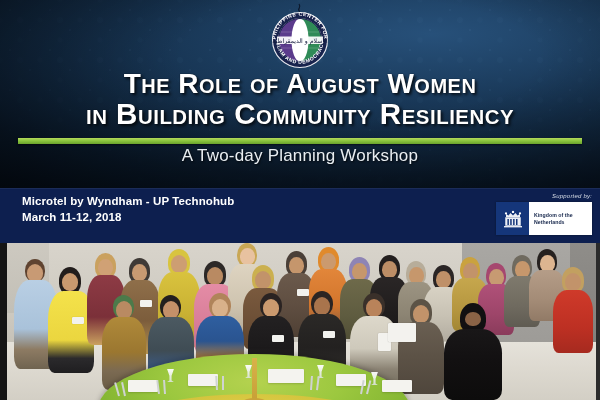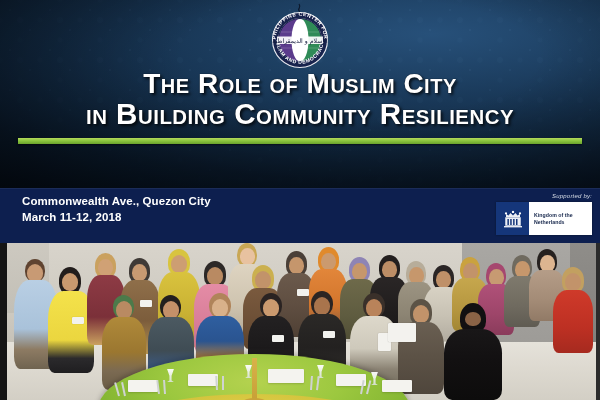--- a/index.html
+++ b/index.html
@@ -256,31 +256,32 @@
         <text font-family="Liberation Sans, sans-serif" font-size="5.1" font-weight="bold" fill="#ffffff" letter-spacing="0.55">
           <textPath href="#arcBot" startOffset="50%" text-anchor="middle">ISLAM AND DEMOCRACY</textPath>
         </text>
 
         <rect x="13" y="34.5" width="46" height="7.5" fill="#ffffff" opacity="0.92"></rect>
         <text x="36" y="40.6" font-family="DejaVu Sans, sans-serif" font-size="6.2" fill="#10183a" text-anchor="middle">الإسلام و الديمقراطية</text>
       </svg>
     </div>
 
     <div class="title-block">
-      <div class="title-line title-line-1">The Role of Muslim City</div>
+      <div class="title-line title-line-1">The Role of August Women</div>
       <div class="title-line title-line-2">in Building Community Resiliency</div>
     </div>
 
     <div class="green-rule"></div>
 
+    <div class="subtitle">A Two-day Planning Workshop</div>
   </div>
 
   <div class="infobar">
     <div class="venue">
-      <div>Commonwealth Ave., Quezon City</div>
+      <div>Microtel by Wyndham - UP Technohub</div>
       <div>March 11-12, 2018</div>
     </div>
 
     <div class="supported-label">Supported by:</div>
 
     <div class="nl-logo">
       <div class="nl-crest">
         <svg width="24" height="22" viewBox="0 0 24 22">
           <rect x="4" y="9" width="16" height="9" fill="#ffffff" opacity="0.92"></rect>
           <rect x="4" y="9" width="16" height="9" fill="none" stroke="#15367a" stroke-width="0.5"></rect>

